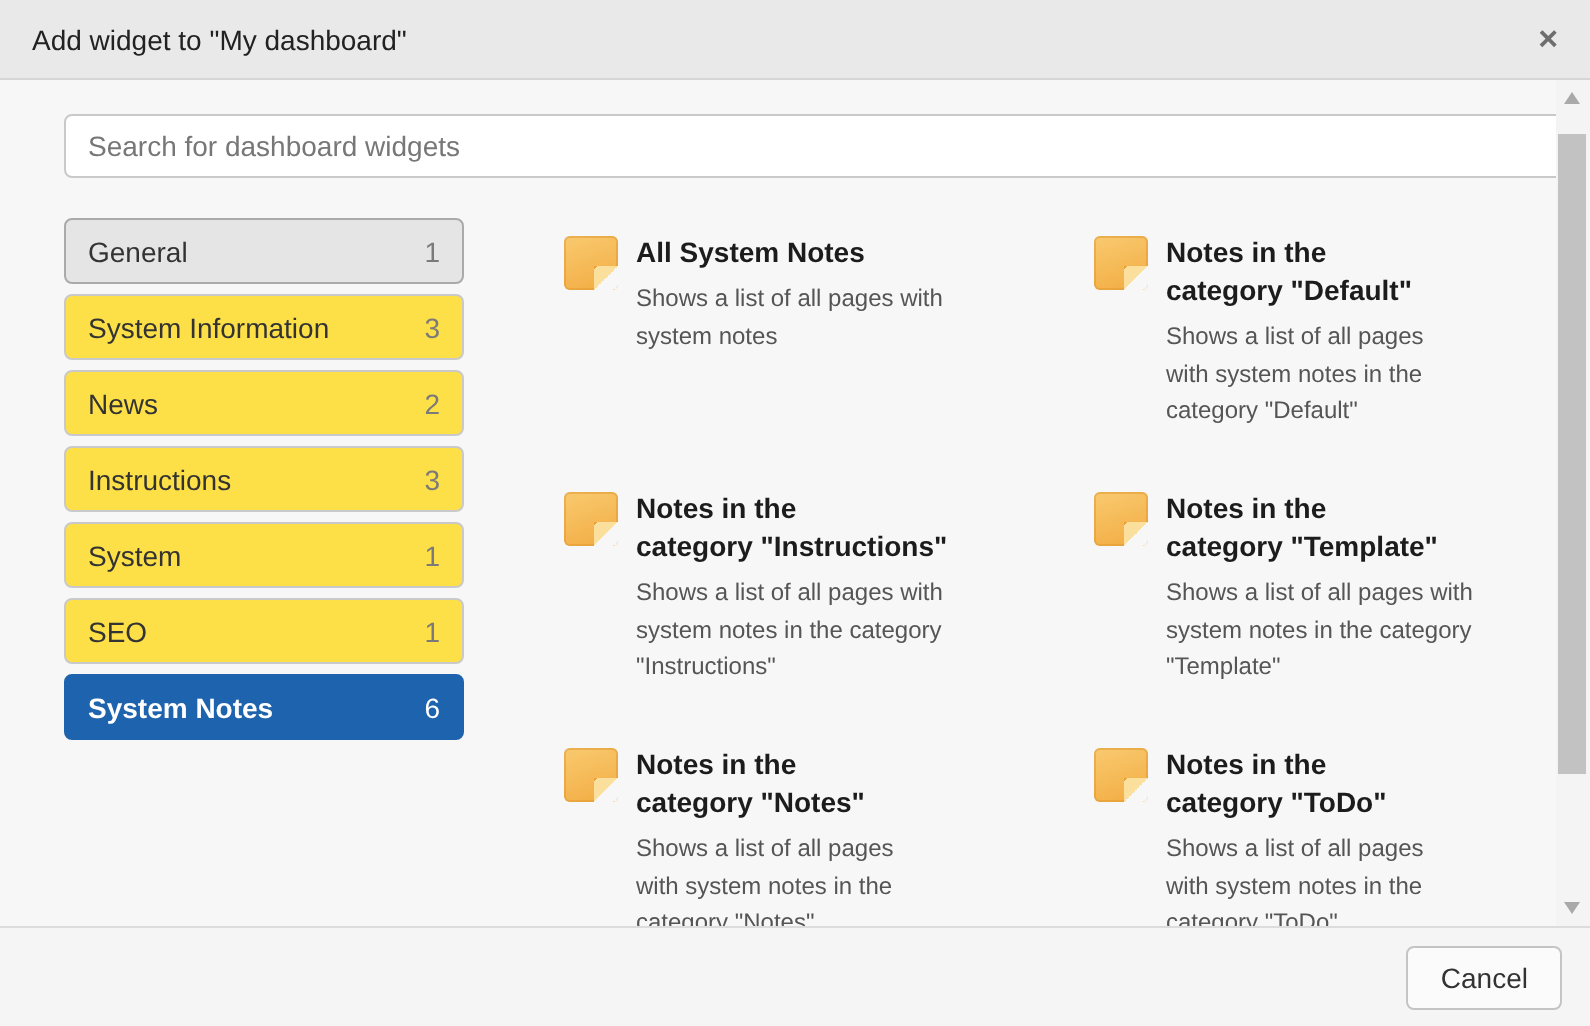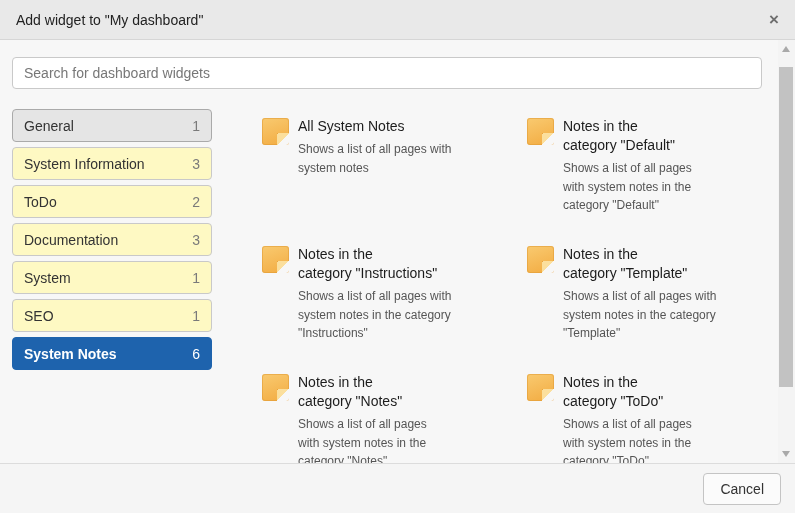--- a/index.html
+++ b/index.html
@@ -9,52 +9,52 @@
   .modal { width:795px; height:513px; background:#f7f7f7; display:flex; flex-direction:column; position:relative; }
 
   
   .modal-header { height:40px; flex:0 0 40px; background:#e9e9e9; border-bottom:1px solid #d6d6d6;
                   display:flex; align-items:center; padding:0 16px; }
   .modal-title { font-size:14px; color:#222; }
   .close-btn { margin-left:auto; font-size:17px; font-weight:bold; color:#6e6e6e; cursor:pointer; line-height:1; }
 
   
   .modal-body { height:423px; flex:0 0 423px; position:relative; overflow:hidden; background:#f7f7f7; }
-  .body-inner { padding:17px 29px 0 12px; }
+  .body-inner { padding:17px 29px 0 12px;margin-left:20px; }
 
   .search-input { display:block; width:750px; height:32px; background:#fff; border:1px solid #c9c9c9;
                   border-radius:4px; padding:0 11px; font-size:14px; color:#333;
                   font-family:"Liberation Sans", sans-serif; outline:none; }
   .search-input::placeholder { color:#777; opacity:1; }
 
   .content-row { display:flex; align-items:flex-start; }
 
   
   .sidebar { width:200px; flex:0 0 200px; margin-top:20px; }
-  .side-item { height:33px; margin-bottom:5px; background:#fef9c3; border:1px solid #c9c9c9; border-radius:4px;
+  .side-item { height:33px; margin-bottom:5px; background:#fde047; border:1px solid #c9c9c9; border-radius:4px;
                display:flex; align-items:center; padding:0 11px; font-size:14px; color:#333; cursor:pointer; }
   .side-item .count { margin-left:auto; color:#7a7a7a; font-size:14px; }
   .side-item.highlighted { background:#e5e5e5; border-color:#aaaaaa; }
   .side-item.selected { background:#1e63ad; border-color:#1e63ad; color:#fff; font-weight:bold; }
   .side-item.selected .count { color:#fff; font-weight:normal; }
 
   
   .widget-grid { margin-left:50px; margin-top:28px; display:grid;
                  grid-template-columns:265px 265px; grid-auto-rows:128px; }
   .widget-item { display:flex; align-items:flex-start; cursor:pointer; }
 
   .note-icon { width:27px; height:27px; flex:0 0 27px; margin-top:1px; border-radius:3px; position:relative;
                background:linear-gradient(160deg,#f9ca70 0%,#f2ab41 100%);
                box-shadow:inset 0 0 0 1px rgba(224,155,53,.55); }
   .note-icon::after { content:""; position:absolute; right:0; bottom:0; width:12px; height:12px;
                border-bottom-right-radius:3px;
                background:linear-gradient(to bottom right,#e8a33d 0 8%,#fbdf9d 8% 50%,#f7f7f7 50% 100%); }
 
   .widget-text { margin-left:9px; width:228px; }
-  .widget-title { font-size:14px; font-weight:normal; color:#1c1c1c; line-height:19px; white-space:pre-line; }
+  .widget-title { font-size:14px; font-weight:bold; color:#1c1c1c; line-height:19px; white-space:pre-line; }
   .widget-desc  { font-size:12px; color:#555; line-height:18.5px; margin-top:4px; white-space:pre-line; }
 
   
   .scrollbar { position:absolute; top:0; right:0; width:17px; height:423px; background:#f4f4f4; }
   .sb-arrow { position:absolute; left:4px; width:0; height:0; border-style:solid; }
   .sb-up   { top:6px;    border-width:0 4.5px 6px 4.5px; border-color:transparent transparent #a9a9a9 transparent; }
   .sb-down { bottom:6px; border-width:6px 4.5px 0 4.5px; border-color:#a9a9a9 transparent transparent transparent; }
   .sb-thumb { position:absolute; left:1px; top:27px; width:14px; height:320px; background:#c2c2c2; }
 
   
@@ -81,25 +81,25 @@
         <div class="sidebar">
           <div class="side-item highlighted">
             <span>General</span>
             <span class="count">1</span>
           </div>
           <div class="side-item">
             <span>System Information</span>
             <span class="count">3</span>
           </div>
           <div class="side-item">
-            <span>ToDo</span>
+            <span>News</span>
             <span class="count">2</span>
           </div>
           <div class="side-item">
-            <span>Documentation</span>
+            <span>Instructions</span>
             <span class="count">3</span>
           </div>
           <div class="side-item">
             <span>System</span>
             <span class="count">1</span>
           </div>
           <div class="side-item">
             <span>SEO</span>
             <span class="count">1</span>
           </div>

